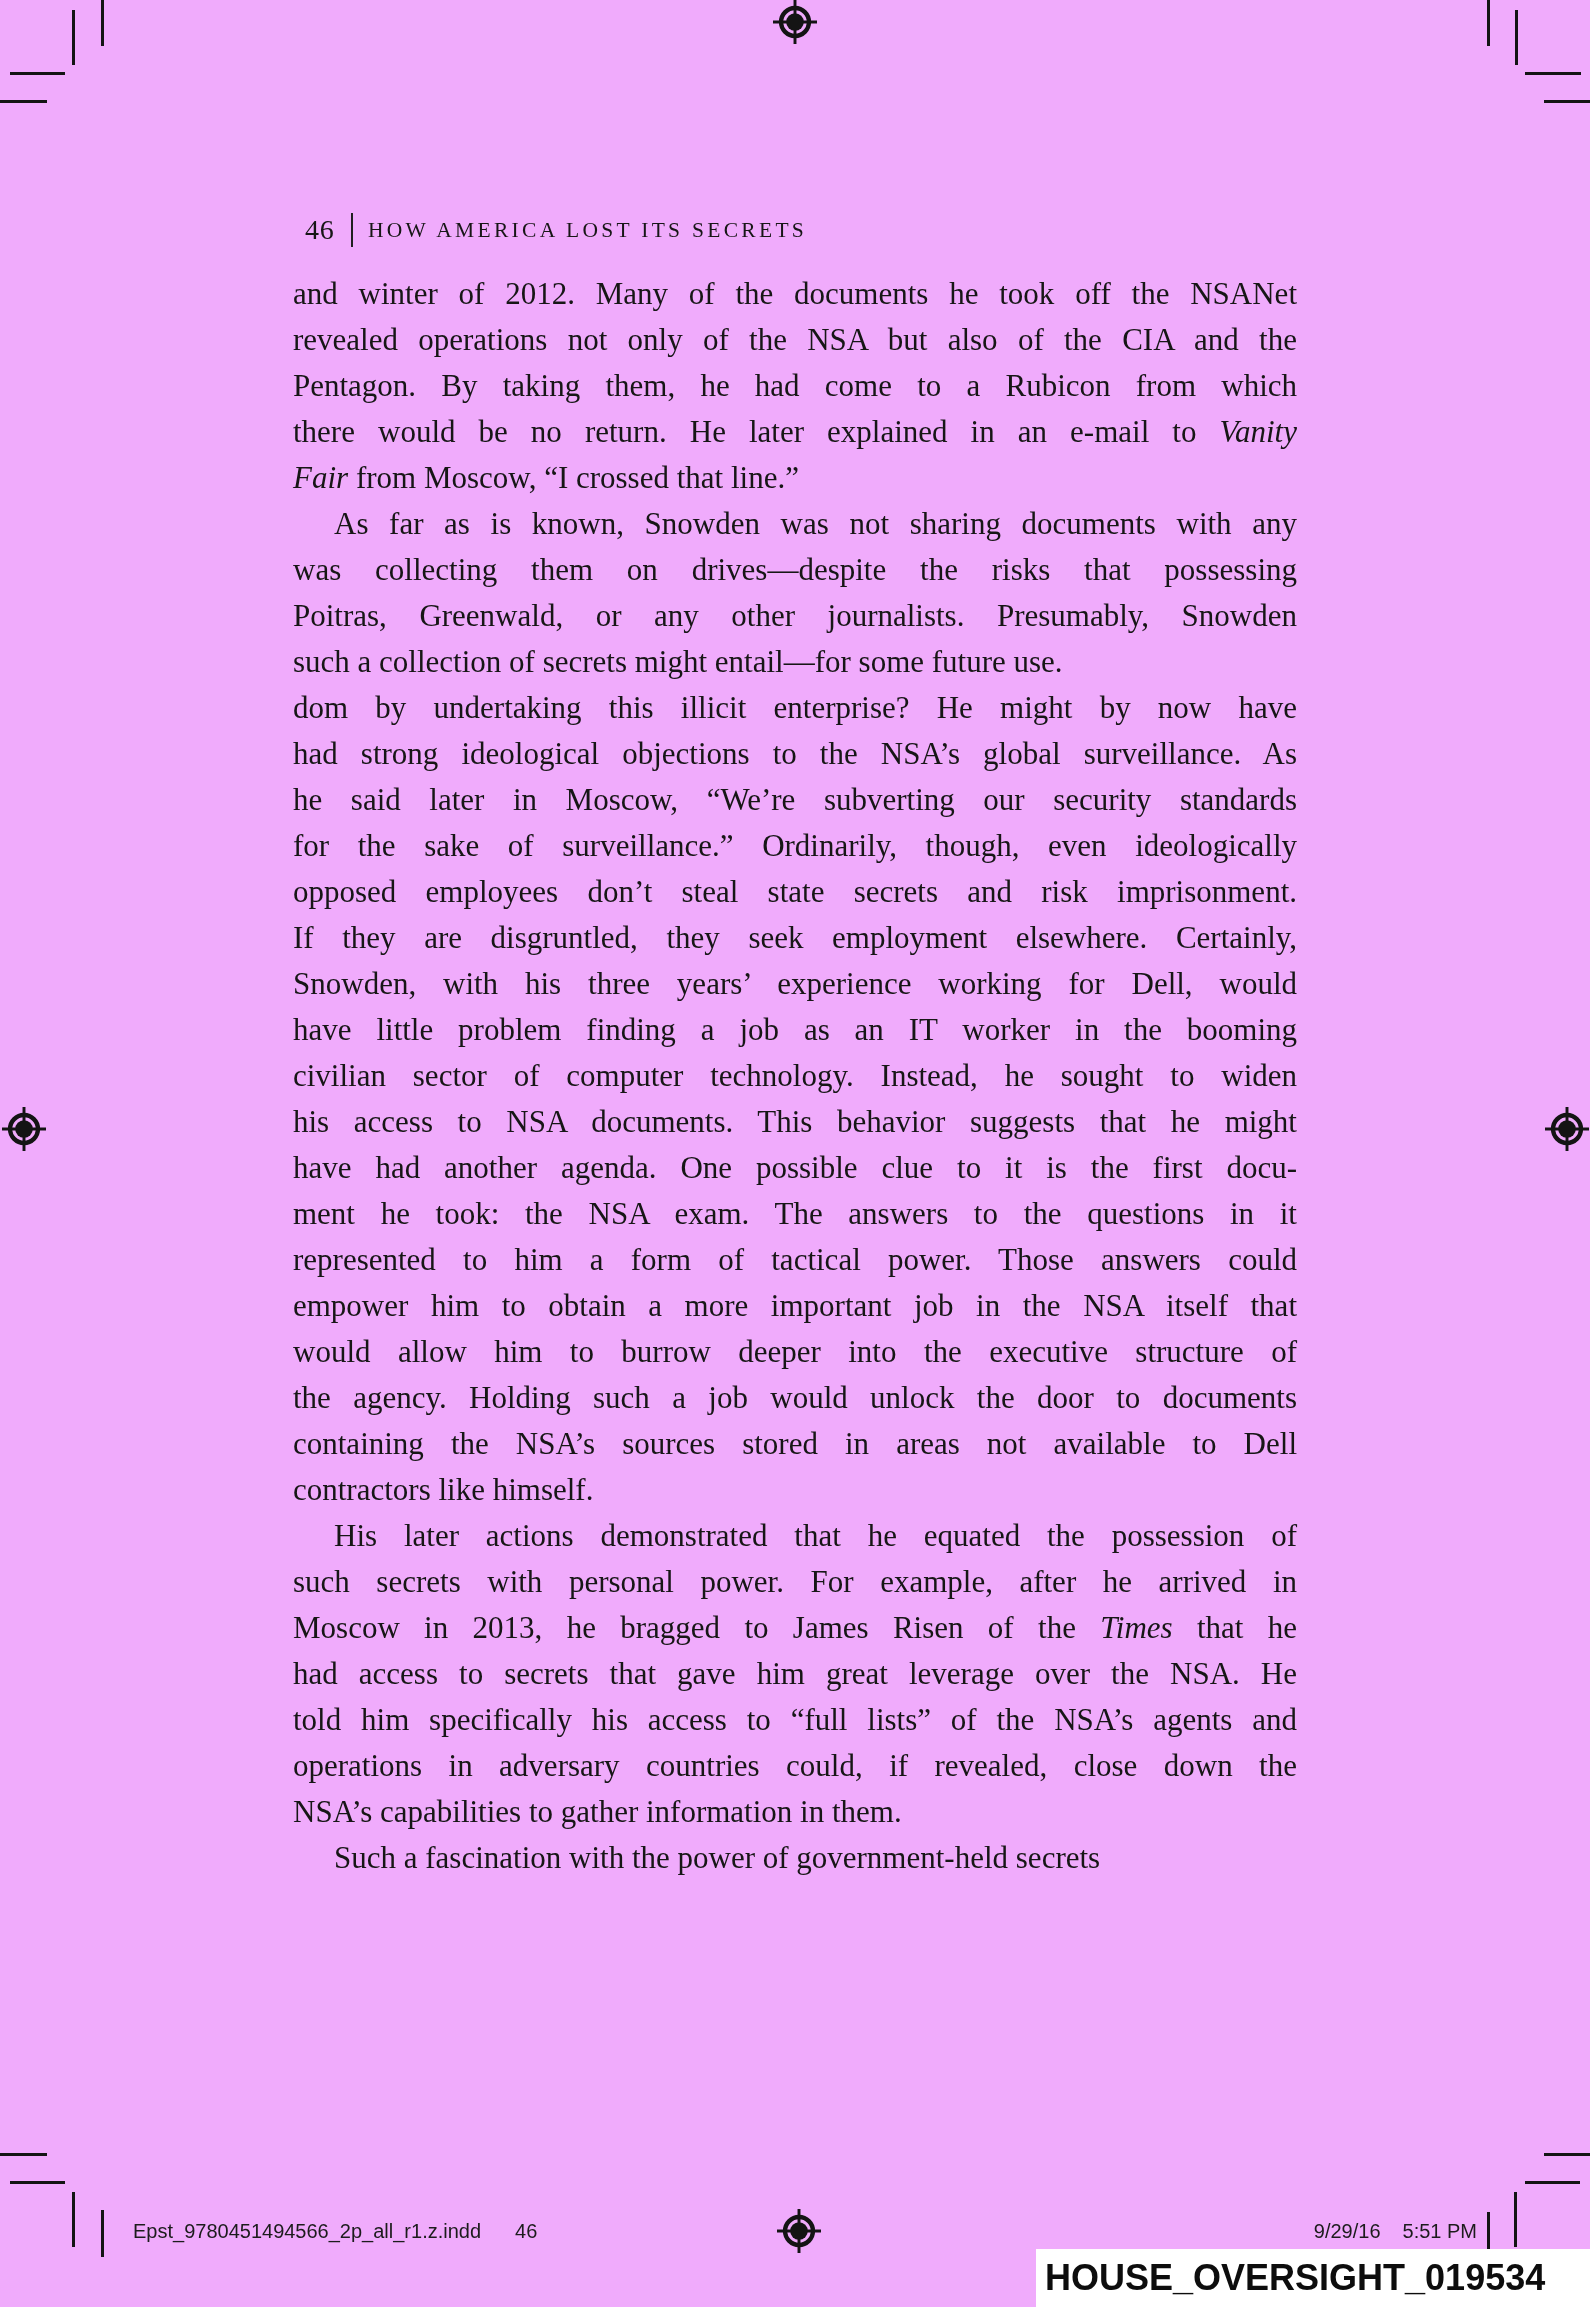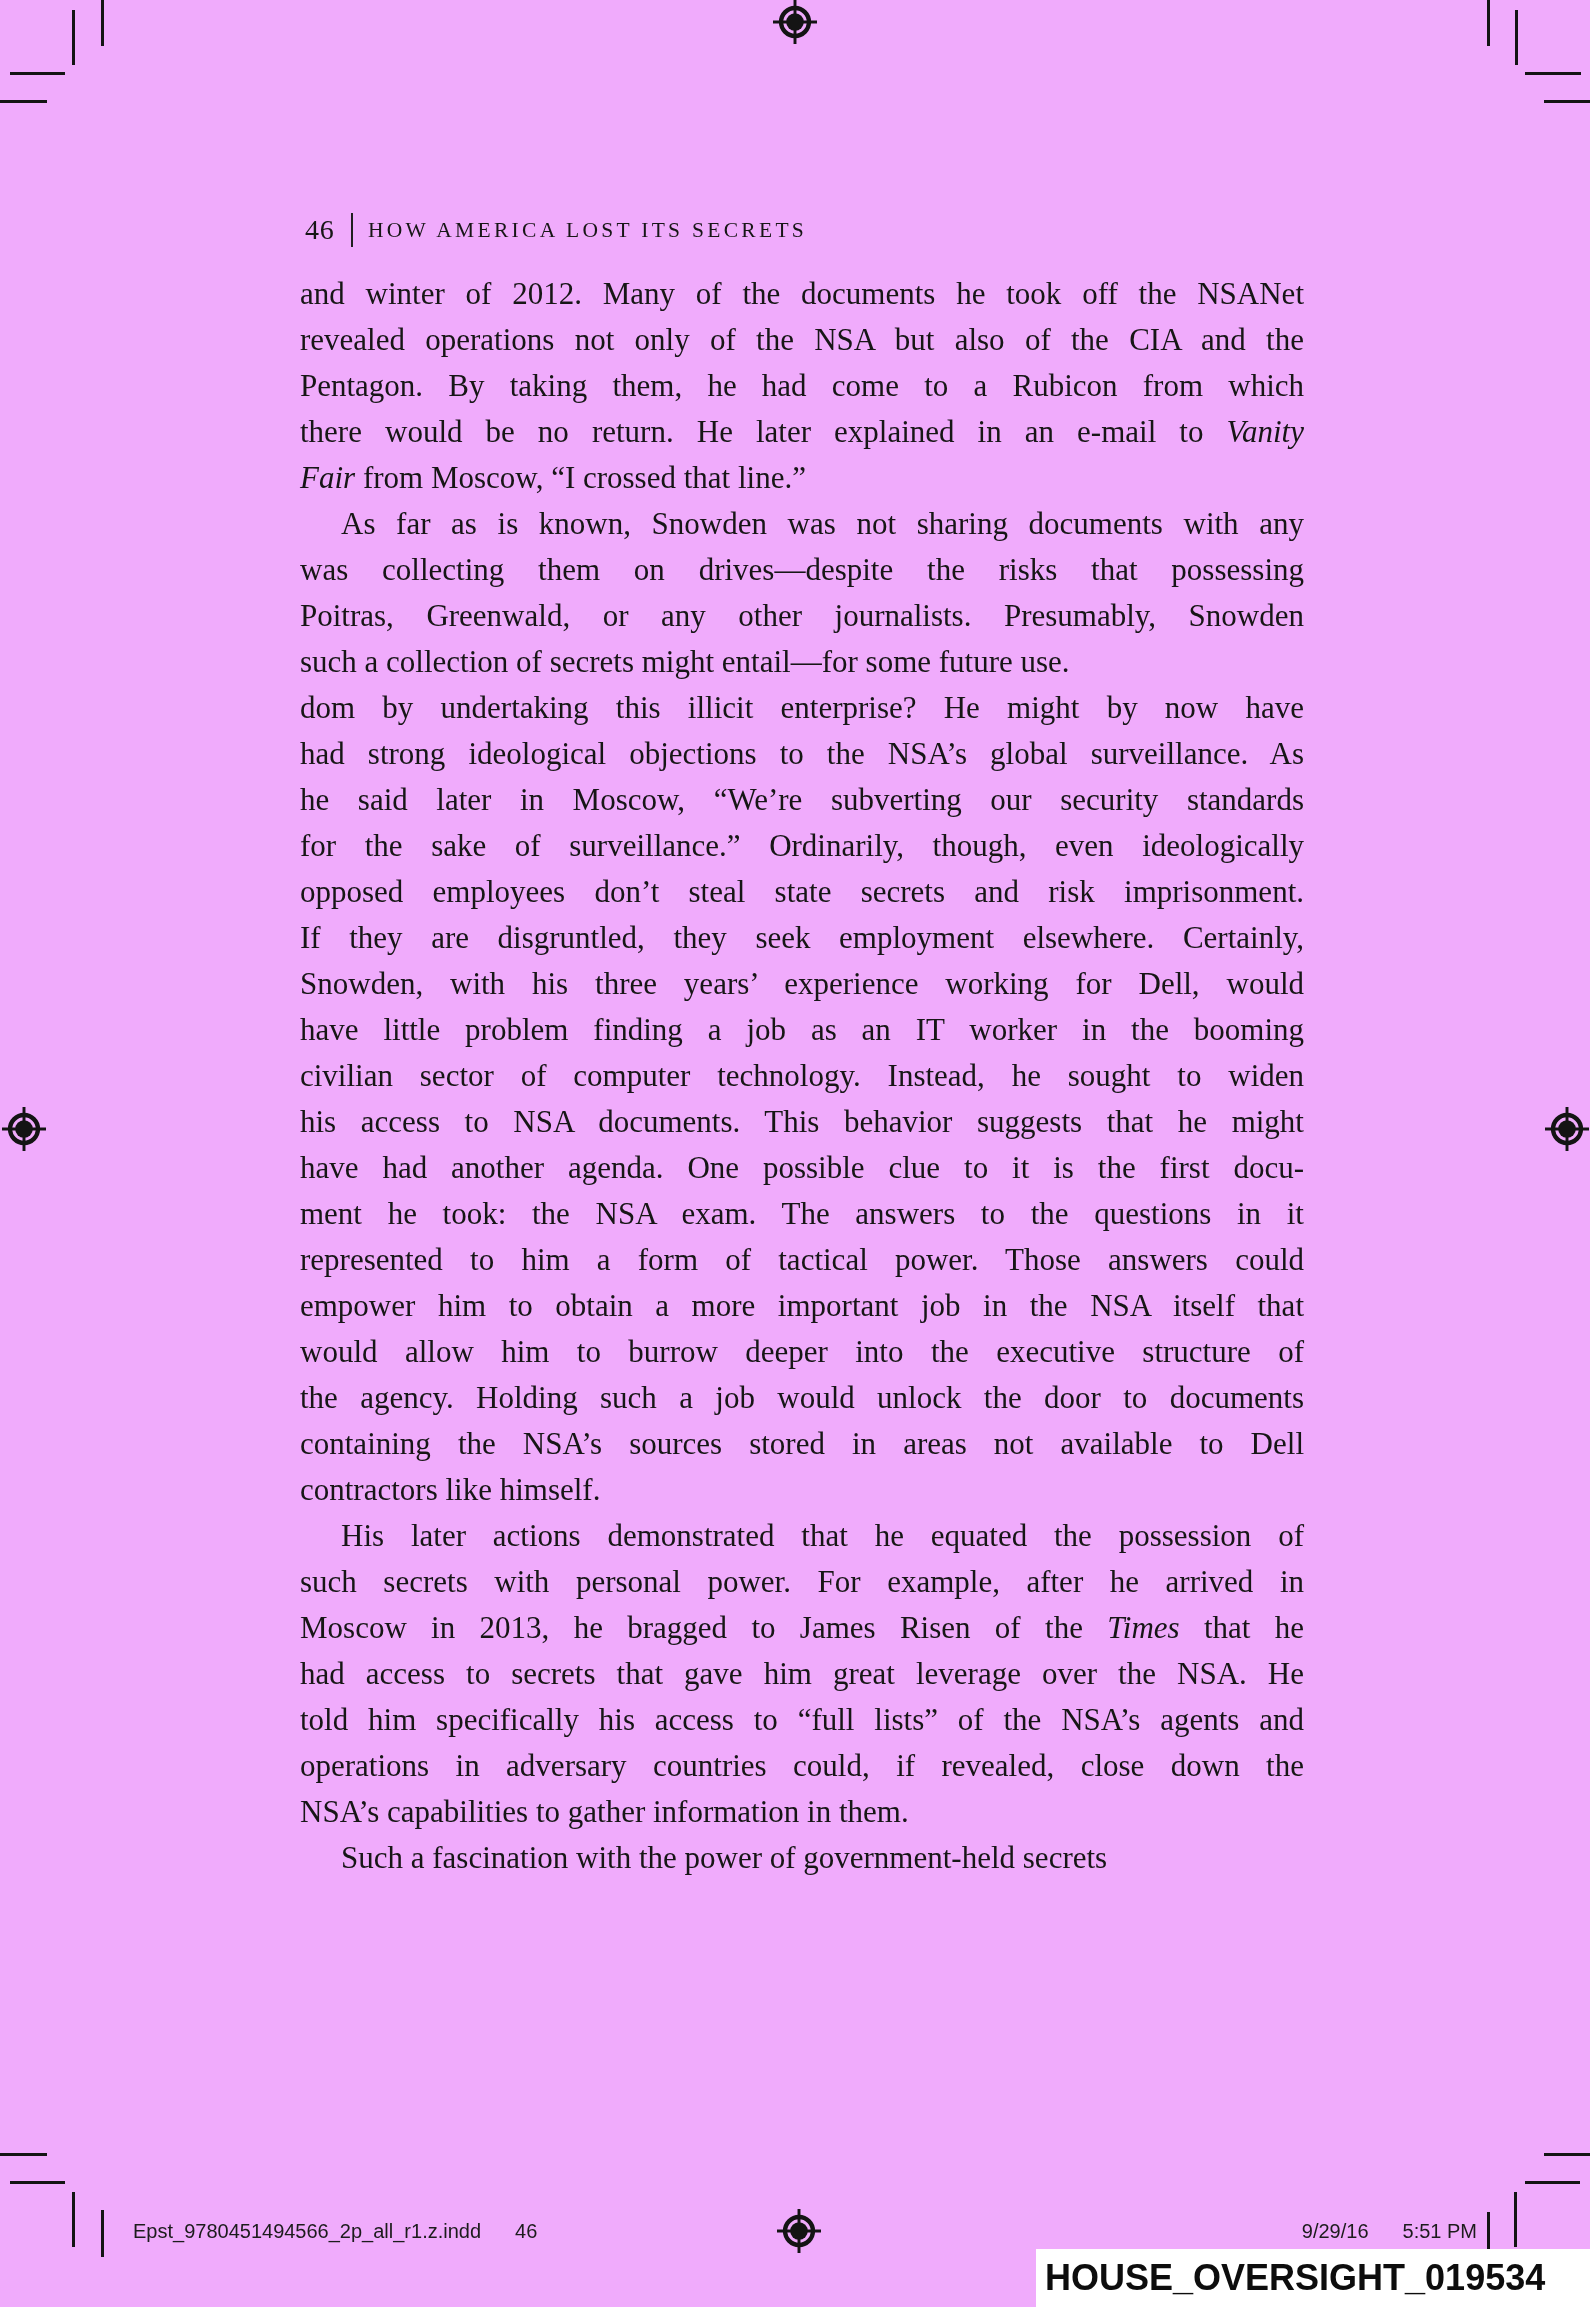--- a/index.html
+++ b/index.html
@@ -6,30 +6,30 @@
   .page{
     position:relative;width:1590px;height:2307px;background:#f0abfc;
     font-family:"Liberation Serif", serif;color:#171616;overflow:hidden;
   }
   
   .running-head{position:absolute;left:305px;top:213px;display:flex;align-items:center;}
   .folio{font-size:28px;letter-spacing:0.7px;}
   .head-rule{display:inline-block;width:2.2px;height:34px;background:#201f1f;margin:0 15px 0 16.3px;}
   .running-title{font-size:21.5px;letter-spacing:3.3px;font-variant:small-caps;text-transform:uppercase;}
   
-  .body-text{position:absolute;left:300px;top:271px;width:1004px;font-size:31px;line-height:46px;}
+  .body-text{position:absolute;left:293px;top:271px;width:1004px;font-size:31px;line-height:46px;}
   .line{height:46px;white-space:normal;text-align:left;}
   .line.j{text-align:justify;text-align-last:justify;}
   .line.ind{text-indent:41px;}
   .line i{font-style:italic;text-align:right;}
   
   .footer-left{position:absolute;left:133px;top:2220px;font-family:"Liberation Sans",sans-serif;font-size:20px;color:#1c1c1c;white-space:nowrap;}
   .slug-page{margin-left:34px;}
   .footer-right{position:absolute;right:113px;top:2220px;font-family:"Liberation Sans",sans-serif;font-size:20px;color:#1c1c1c;white-space:nowrap;}
-  .slug-time{margin-left:34px;}
+  .slug-time{margin-left:22px;}
   
   .watermark{
     position:absolute;left:1036px;top:2249px;width:555px;height:58px;background:#ffffff;
     font-family:"Liberation Sans",sans-serif;font-size:36px;color:#0d0d0d;
     display:flex;align-items:center;justify-content:flex-start;padding-left:9px;box-sizing:border-box;
     letter-spacing:0px;white-space:nowrap;font-weight:bold;
   }
   
   .crop{position:absolute;background:#141414;}
   .regmark{position:absolute;width:44px;height:44px;}

